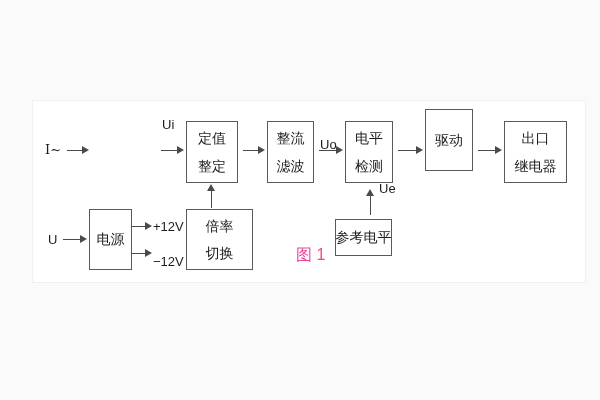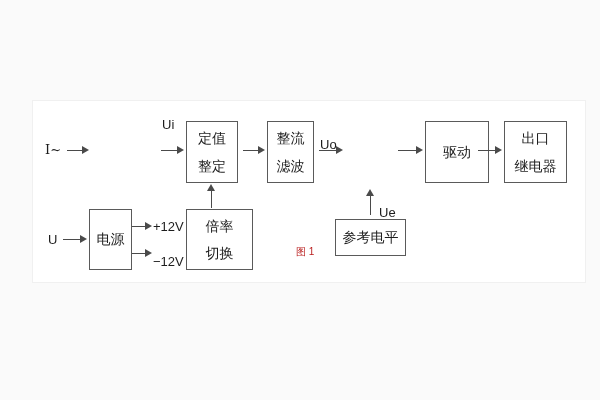--- a/index.html
+++ b/index.html
@@ -23,66 +23,70 @@
   .lbl{
     position:absolute;font-size:13px;color:#1d1d1d;white-space:nowrap;line-height:1;
   }
   .serif{font-family:"DejaVu Serif","Liberation Serif",serif;}
   .hline{position:absolute;height:1px;background:#4a4a4a;}
   .vline{position:absolute;width:1px;background:#4a4a4a;}
   .ah-r{position:absolute;width:0;height:0;
     border-left:7px solid #4a4a4a;border-top:4px solid transparent;border-bottom:4px solid transparent;}
   .ah-u{position:absolute;width:0;height:0;
     border-bottom:7px solid #4a4a4a;border-left:4px solid transparent;border-right:4px solid transparent;}
-  .caption{position:absolute;font-size:10px;color:#b91c1c;white-space:nowrap;}
+  .caption{position:absolute;font-size:16px;color:#ec4899;white-space:nowrap;}
 </style>
 </head>
 <body>
 
 <div class="panel">
 
 
   <div class="box" style="left:153px;top:20px;width:52px;height:62px">
     <span>定值</span>
     <span>整定</span>
   </div>
 
   <div class="box" style="left:234px;top:20px;width:47px;height:62px">
     <span>整流</span>
     <span>滤波</span>
   </div>
 
+  <div class="box" style="left:312px;top:20px;width:48px;height:62px">
+    <span>电平</span>
+    <span>检测</span>
+  </div>
 
-  <div class="box" style="left:392px;top:20px;width:64px;height:62px">
+  <div class="box" style="left:392px;top:8px;width:48px;height:62px">
     <span>驱动</span>
   </div>
 
   <div class="box" style="left:471px;top:20px;width:63px;height:62px">
     <span>出口</span>
     <span>继电器</span>
   </div>
 
   <div class="box" style="left:56px;top:108px;width:43px;height:61px">
     <span>电源</span>
   </div>
 
   <div class="box" style="left:153px;top:108px;width:67px;height:61px">
     <span>倍率</span>
     <span>切换</span>
   </div>
 
-  <div class="box" style="left:302px;top:118px;width:71px;height:37px;row-gap:0">
+  <div class="box" style="left:302px;top:118px;width:57px;height:37px;row-gap:0">
     <span>参考电平</span>
   </div>
 
   <div class="lbl serif" style="left:12px;top:42px">I~</div>
   <div class="lbl" style="left:15px;top:132px">U</div>
   <div class="lbl" style="left:129px;top:17px">Ui</div>
   <div class="lbl" style="left:287px;top:37px">Uo</div>
-  <div class="lbl" style="left:346px;top:105px">Ue</div>
+  <div class="lbl" style="left:346px;top:81px">Ue</div>
   <div class="lbl" style="left:120px;top:119px">+12V</div>
   <div class="lbl" style="left:120px;top:154px">−12V</div>
 
   <div class="hline" style="left:34px;top:49px;width:15px"></div>
   <div class="ah-r" style="left:49px;top:45px"></div>
 
   <div class="hline" style="left:128px;top:49px;width:16px"></div>
   <div class="ah-r" style="left:144px;top:45px"></div>
 
   <div class="hline" style="left:210px;top:49px;width:15px"></div>

